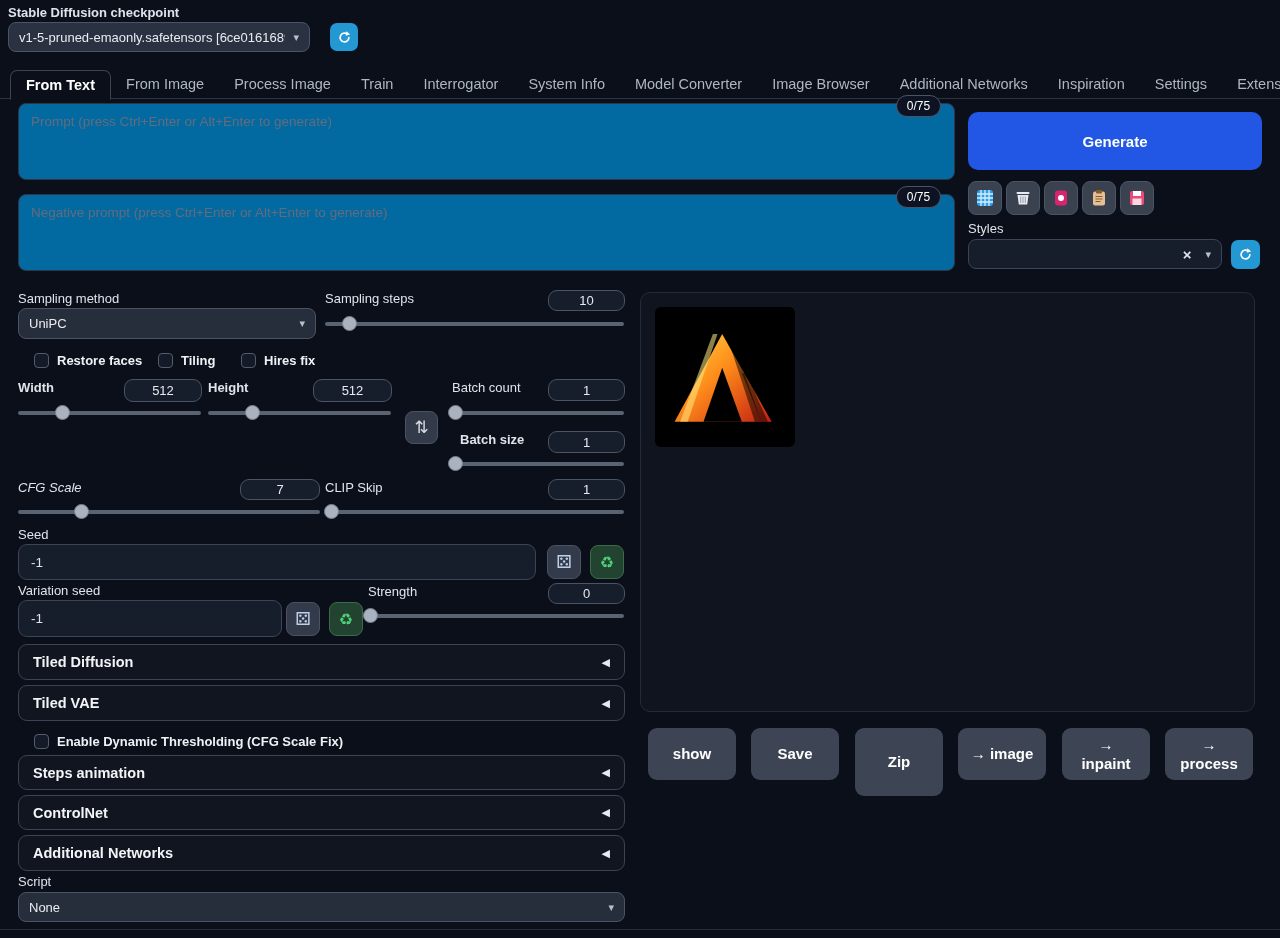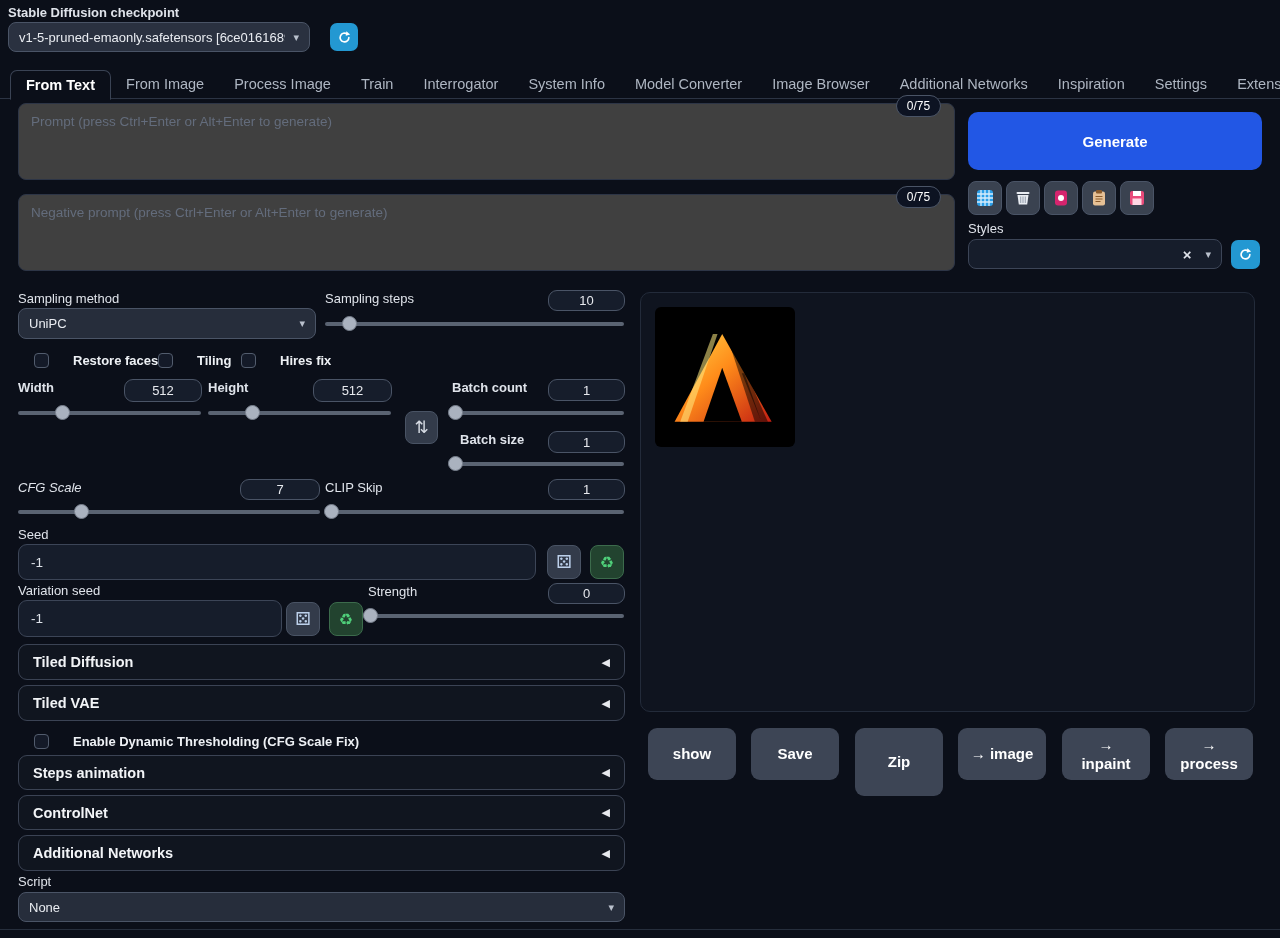--- a/index.html
+++ b/index.html
@@ -19,21 +19,21 @@
   
   .select {
     background:#2a3140; border:1px solid #4a5466; border-radius:8px;
     display:flex; align-items:center; justify-content:space-between;
     padding:0 10px; font-size:13px; color:#e9ecf1; cursor:pointer;
   }
   .select .caret { color:#b9c0cc; font-size:11px; margin-left:8px; }
 
   
   textarea.prompt {
-    background:#404040; border:1px solid #2d3546; border-radius:8px;
+    background:#0369a1; border:1px solid #2d3546; border-radius:8px;
     color:#e7e9ee; font-size:13.5px; font-family:"Liberation Sans", sans-serif;
     padding:10px 12px; resize:none; outline:none;
   }
   textarea.prompt::placeholder { color:#636c7c; }
 
   
   .counter {
     background:#0d1322; border:1px solid #4a5466; border-radius:11px;
     font-size:12px; color:#ffffff; display:flex; align-items:center; justify-content:center;
     z-index:3;
@@ -47,21 +47,21 @@
 
   
   .slider { height:15px; cursor:pointer; }
   .slider .track { position:absolute; left:0; right:0; top:6px; height:4px; background:#5a6372; border-radius:2px; }
   .slider .handle {
     position:absolute; top:0; width:15px; height:15px; border-radius:50%;
     background:#aab2bf; border:1px solid #78808d; margin-left:-7px;
   }
 
   
-  .cbgroup { display:flex; align-items:center; gap:24px; cursor:pointer;padding-left:16px; }
+  .cbgroup { display:flex; align-items:center; gap:8px; cursor:pointer;padding-left:16px; }
   .cbbox { width:15px; height:15px; background:#141a28; border:1px solid #525c6d; border-radius:4px; flex:none; }
 
   
   .gen-btn {
     background:#2257e5; border:none; border-radius:10px; color:#fff;
     font-size:15px; font-weight:700; cursor:pointer; font-family:"Liberation Sans",sans-serif;
     display:flex; align-items:center; justify-content:center;
   }
   .tool-btn {
     background:#333b4a; border:1px solid #495364; border-radius:8px;
@@ -248,21 +248,21 @@
 <div class="abs valbox" style="left:313px; top:379px; width:79px; height:23px;">512</div>
 <div class="abs slider" style="left:208px; top:405px; width:183px;">
   <span class="track"></span>
     <span class="handle" style="left:24%;"></span>
 </div>
 
 <button class="abs tool-btn" style="left:405px; top:411px; width:33px; height:33px; font-size:17px;">
   <span>⇅</span>
 </button>
 
-<div class="abs small-label" style="left:452px; top:380px; font-weight:700;">Batch count</div>
+<div class="abs small-label" style="left:452px; top:380px; font-weight:400;">Batch count</div>
 <div class="abs valbox" style="left:548px; top:379px; width:77px; height:22px;">1</div>
 <div class="abs slider" style="left:452px; top:405px; width:172px;">
   <span class="track"></span>
     <span class="handle" style="left:2%;"></span>
 </div>
 
 <div class="abs small-label" style="left:452px; top:432px; font-weight:600;padding-left:8px;">Batch size</div>
 <div class="abs valbox" style="left:548px; top:431px; width:77px; height:22px;">1</div>
 <div class="abs slider" style="left:452px; top:456px; width:172px;">
   <span class="track"></span>

